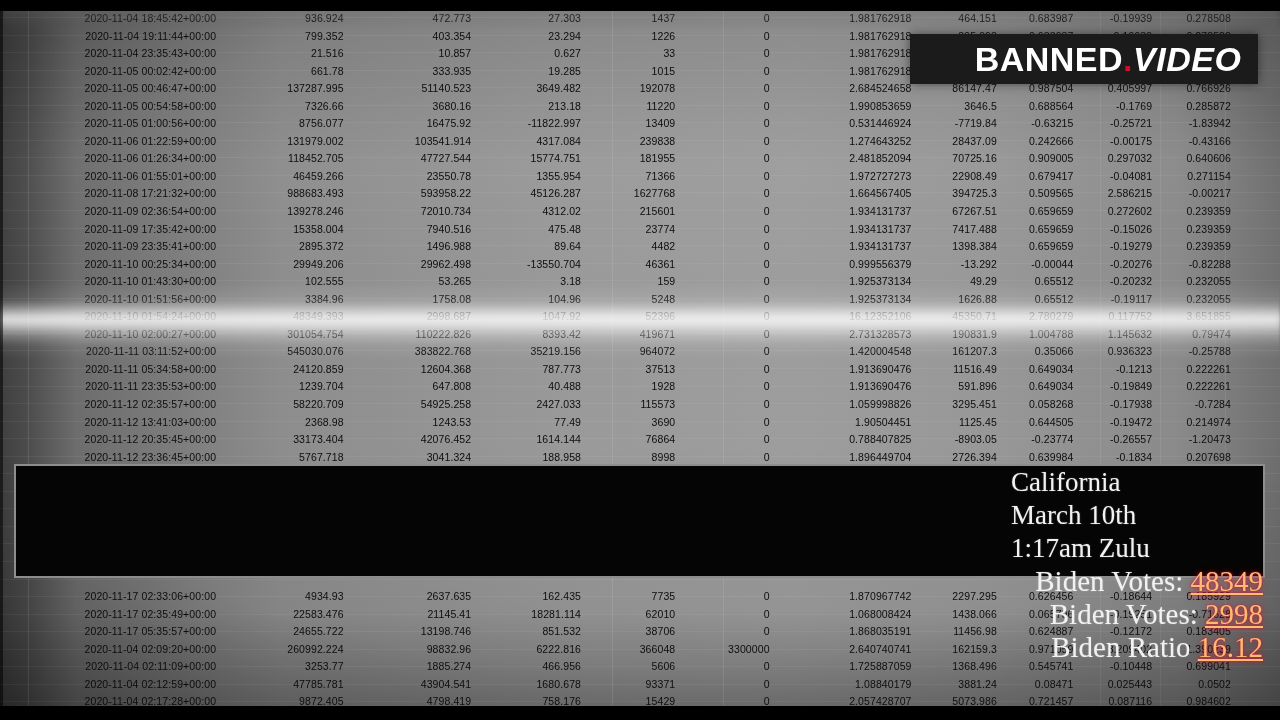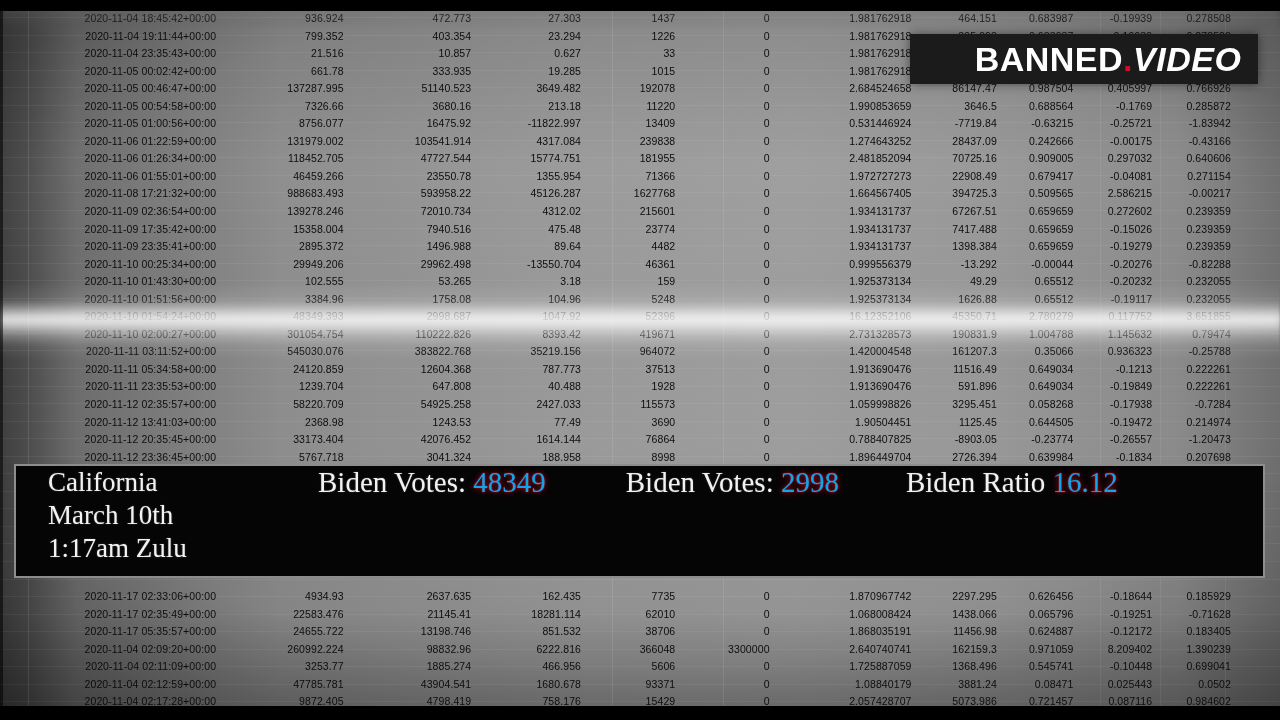--- a/index.html
+++ b/index.html
@@ -117,37 +117,38 @@
   .wm-b{font-weight:bold;margin-left:48px;}
   .wm-dot{color:#c8102e;font-weight:bold;}
   .wm-v{font-style:italic;font-weight:700;}
 
   
   .caption{
     position:absolute;left:14px;top:464px;width:1251px;height:114px;
     background:#050505;
     border:2px solid #8d8d8d;
     box-sizing:border-box;
-    display:flex;align-items:flex-start;
+    display:flex;align-items:flex-end;
     font-family:"Liberation Serif",serif;
     color:#f2f2f2;
+    flex-direction:column;
   }
   .cap-loc{
     margin-left:32px;width:252px;
     font-size:27px;line-height:33px;
     text-shadow:0 0 2px rgba(255,255,255,.25);
   }
   .cap-stat{
     font-size:29px;white-space:nowrap;
     text-shadow:0 0 2px rgba(255,255,255,.25);
   }
   .cap-stat.biden{margin-left:18px;}
   .cap-stat.trump{margin-left:80px;}
   .cap-stat.ratio{margin-left:67px;}
-  .num{color:#0ea5e9;text-shadow:0 0 6px rgba(217,16,42,.75),0 0 2px rgba(217,16,42,.9);}
+  .num{color:#fdba74;text-shadow:0 0 6px rgba(217,16,42,.75),0 0 2px rgba(217,16,42,.9);text-decoration:underline;}
 
   
   .bar-top{position:absolute;left:0;top:0;width:1280px;height:11px;background:#000;}
   .bar-bottom{position:absolute;left:0;top:706px;width:1280px;height:14px;background:#000;}
   .edge-left{position:absolute;left:0;top:0;width:3px;height:720px;background:#000;opacity:.55;}
 </style>
 </head>
 <body>
 
 <div id="stage">

